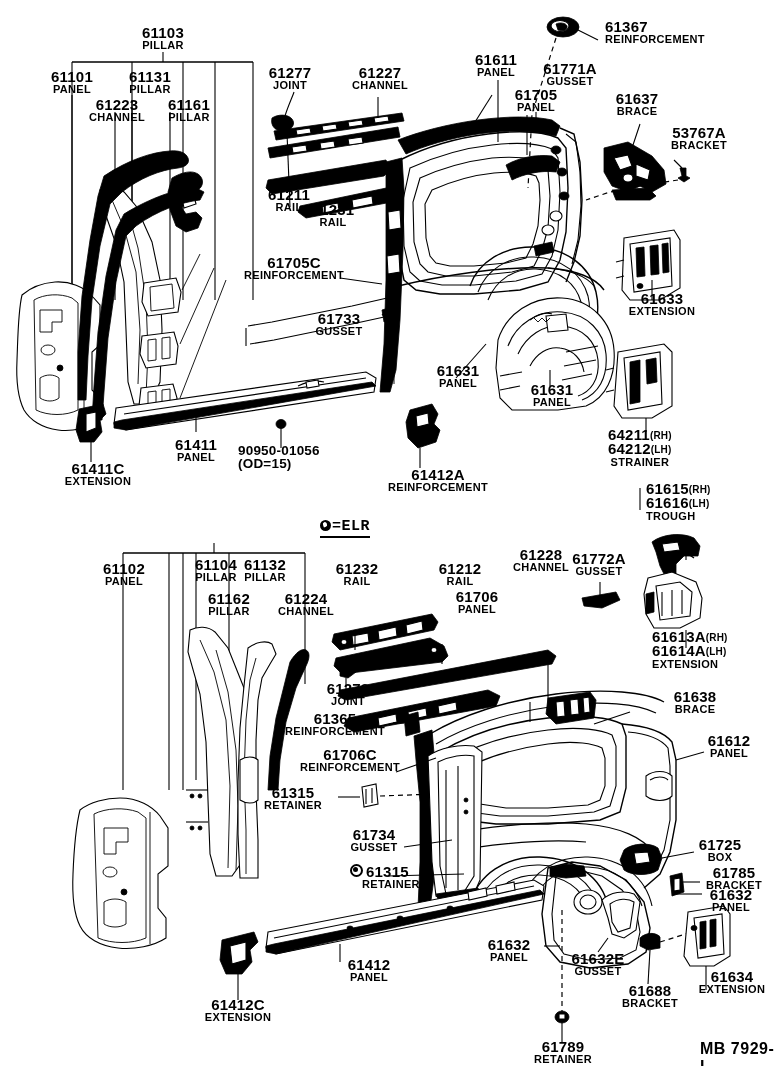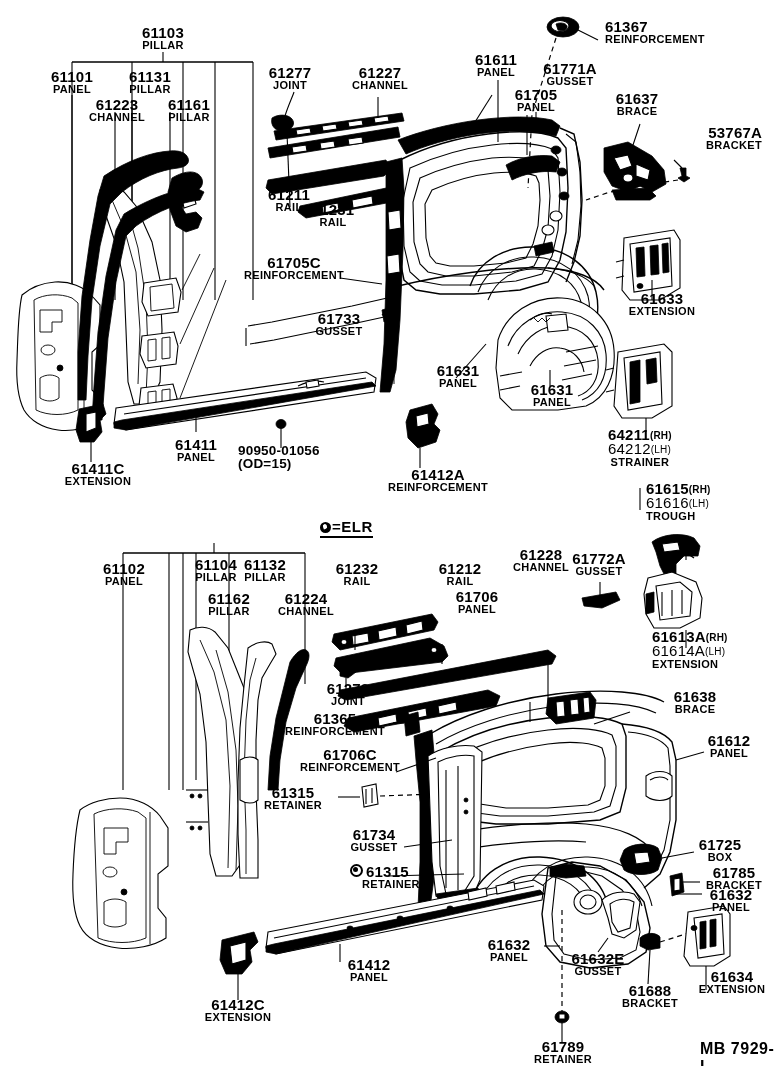--- a/index.html
+++ b/index.html
@@ -25,21 +25,21 @@
   }
   .lbl .num{
     display:block;
     font-size:15px;
     font-weight:bold;
     letter-spacing:0.2px;
   }
   .lbl .num2{
     display:block;
     font-size:15px;
-    font-weight:normal;
+    font-weight:bold;
     letter-spacing:0.2px;
   }
   .lbl .kind{
     display:block;
     font-size:11px;
     font-weight:bold;
     letter-spacing:0.3px;
     margin-top:0px;
   }
   .lbl .sub{font-size:10px;vertical-align:1px;}
@@ -711,21 +711,21 @@
 <div class="lbl" style="left:536px;top:62px;width:68px;">
   <span class="num">61771A</span>
   <span class="kind">GUSSET</span>
 </div>
 
 <div class="lbl" style="left:608px;top:92px;width:58px;">
   <span class="num">61637</span>
   <span class="kind">BRACE</span>
 </div>
 
-<div class="lbl" style="left:692px;top:126px;width:70px;text-align:right;">
+<div class="lbl" style="left:664px;top:126px;width:70px;">
   <span class="num">53767A</span>
   <span class="kind">BRACKET</span>
 </div>
 
 <div class="lbl" style="left:244px;top:256px;width:100px;">
   <span class="num">61705C</span>
   <span class="kind">REINFORCEMENT</span>
 </div>
 
 <div class="lbl" style="left:309px;top:312px;width:60px;">
@@ -779,21 +779,21 @@
   <span class="num2"><span>61616</span><span class="sub">(LH)</span></span>
   <span class="kind" style="text-align:left;">TROUGH</span>
 </div>
 
 <div class="lbl left" style="left:652px;top:630px;">
   <span class="num"><span>61613A</span><span class="sub">(RH)</span></span>
   <span class="num2"><span>61614A</span><span class="sub">(LH)</span></span>
   <span class="kind" style="text-align:left;">EXTENSION</span>
 </div>
 
-<div id="legend" style="left:320px;top:518px;">
+<div id="legend" style="left:320px;top:518px;font-family:Liberation Mono, monospace;">
   <span class="dot"></span><span>=ELR</span>
 </div>
 
 <div class="lbl" style="left:186px;top:518px;width:60px;margin-top:40px;">
   <span class="num">61104</span>
   <span class="kind">PILLAR</span>
 </div>
 
 <div class="lbl" style="left:94px;top:562px;width:60px;">
   <span class="num">61102</span>

